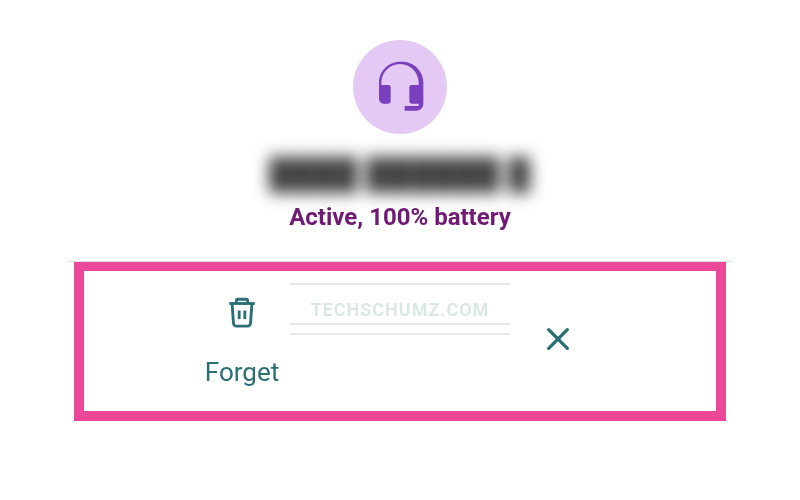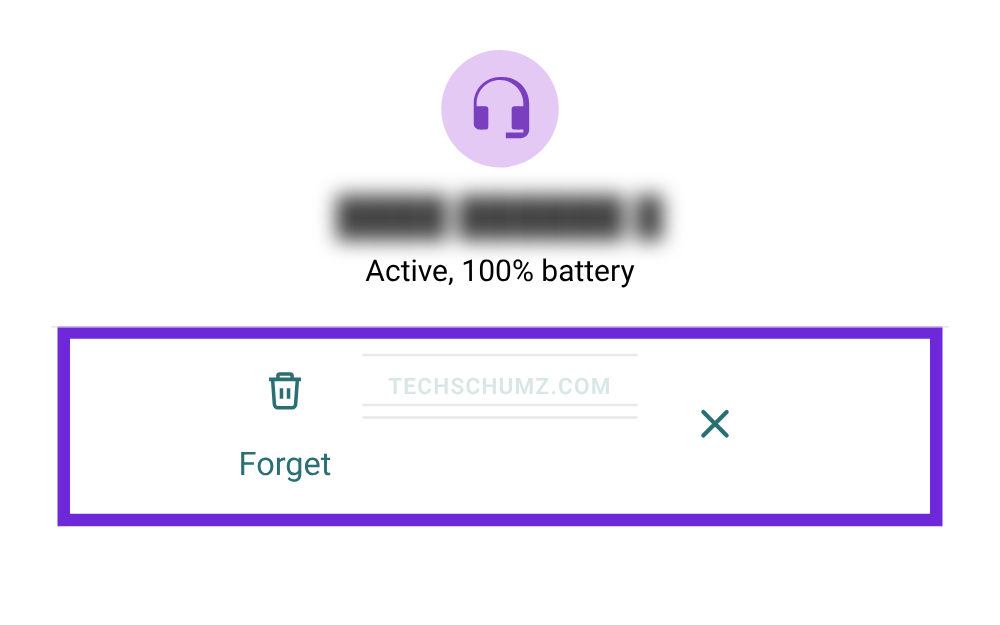--- a/index.html
+++ b/index.html
@@ -30,28 +30,28 @@
       margin-top: 22px;
       font-size: 30px;
       color: #3c3c3c;
       font-weight: 400;
       filter: blur(8px);
       letter-spacing: 1px;
     }
     .device-status {
       margin-top: 12px;
       font-size: 24px;
-      color: #000000;
-      font-weight: 400;
+      color: #701a75;
+      font-weight: 700;
     }
     .highlight-box {
       margin-top: 30px;
-      width: 708px;
+      width: 652px;
       height: 160px;
-      border: 10px solid #6d28d9;
+      border: 10px solid #ec4899;
       display: flex;
       position: relative;
       background: #fff;
     }
     .top-divider {
       position: absolute;
       top: -10px;
       left: -15px;
       right: -15px;
       height: 1px;

